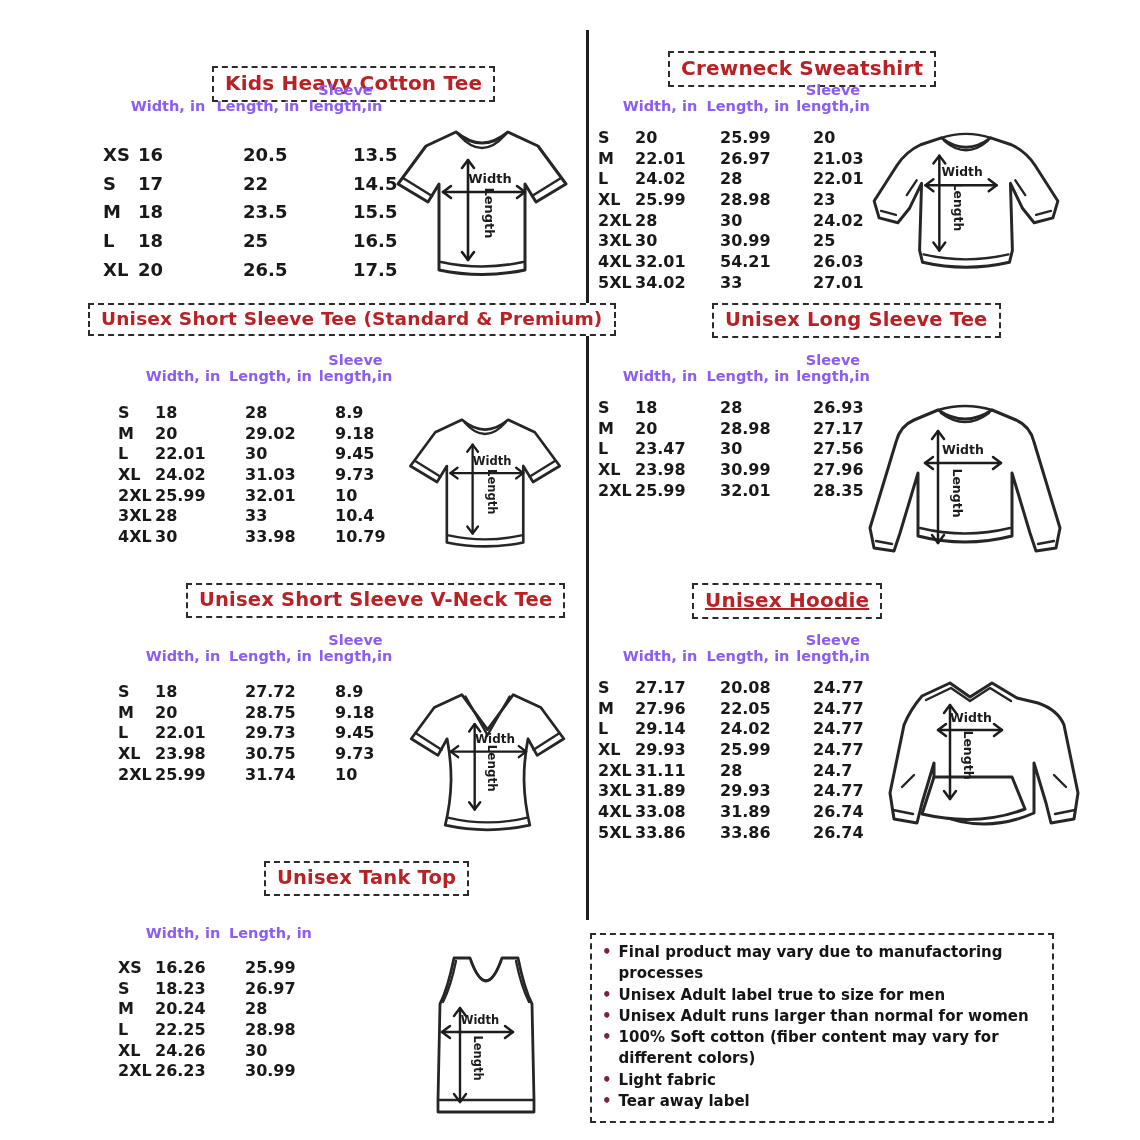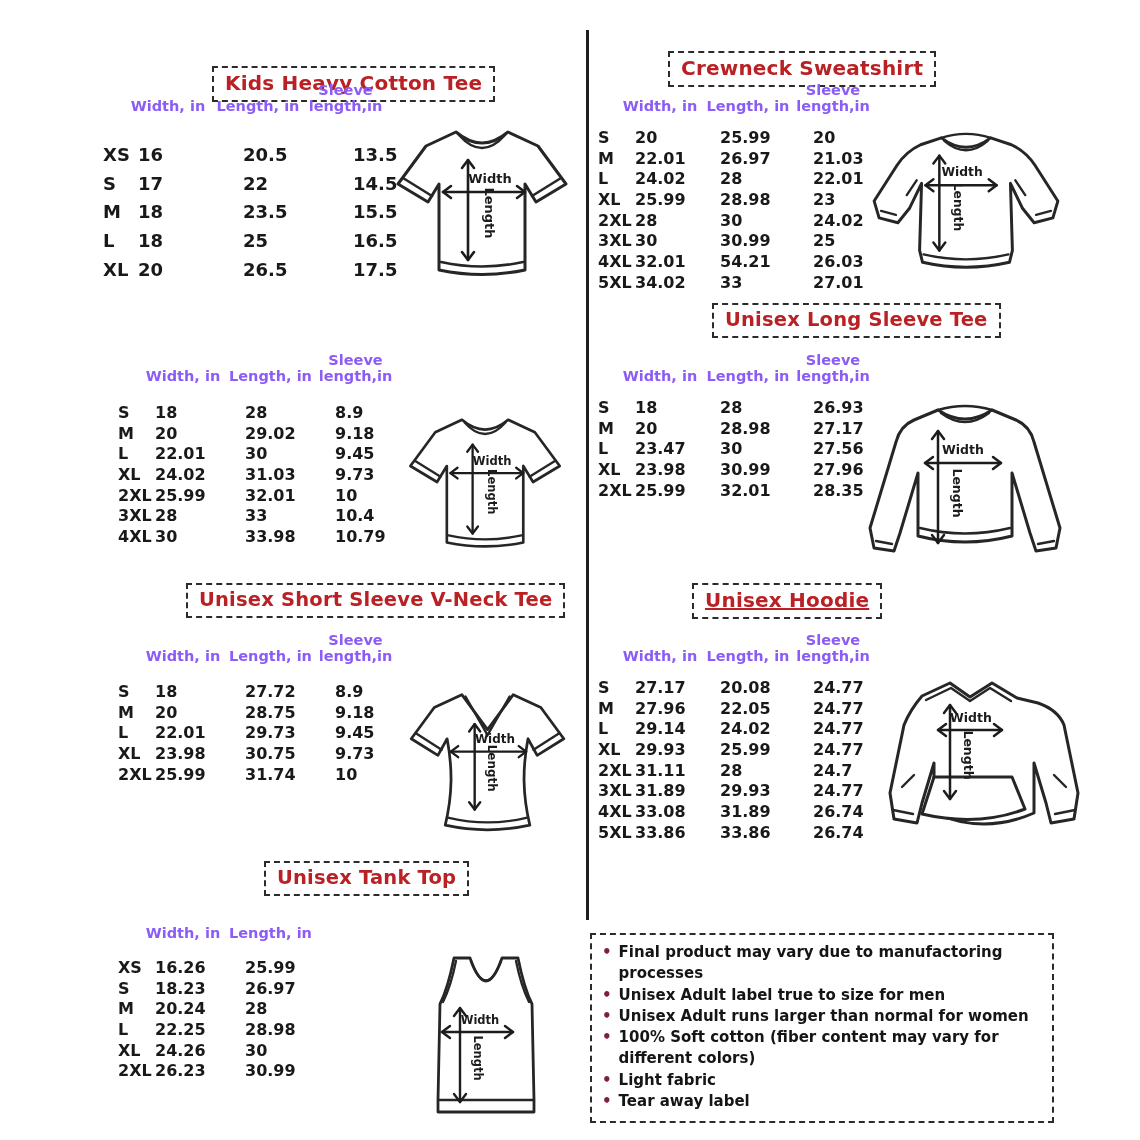--- a/index.html
+++ b/index.html
@@ -174,20 +174,21 @@
     </g>
     <g stroke="#1c1c1c" stroke-width="2.5" fill="none" stroke-linecap="round" stroke-linejoin="round">
       <path d="M78,30 V126"></path>
         <path d="M72,38 L78,30 L84,38"></path>
         <path d="M72,118 L78,126 L84,118"></path>
     </g>
     <text x="101" y="51" text-anchor="middle" font-size="12.5" font-weight="bold" fill="#1c1c1c">Width</text>
     <text transform="translate(93,82) rotate(90)" text-anchor="middle" font-size="12.5" font-weight="bold" fill="#1c1c1c">Length</text>
   </svg>
 
+  <div class="titlebox" style="left:88px;top:303px;font-size:18.5px;">Unisex Short Sleeve Tee (Standard &amp; Premium)</div>
   <div class="tbl L" style="left:118px;top:348px;">
     <div class="heads">
       <span class="h" style="left:15px;width:100px">Width, in</span>
       <span class="h" style="left:105px;width:95px">Length, in</span>
       <span class="h" style="left:195px;width:85px">Sleeve length,in</span>
     </div>
     <div class="rows" style="top:54px">
         <div class="trow">
           <span class="c c0">S</span>
           <span class="c c1">18</span>

